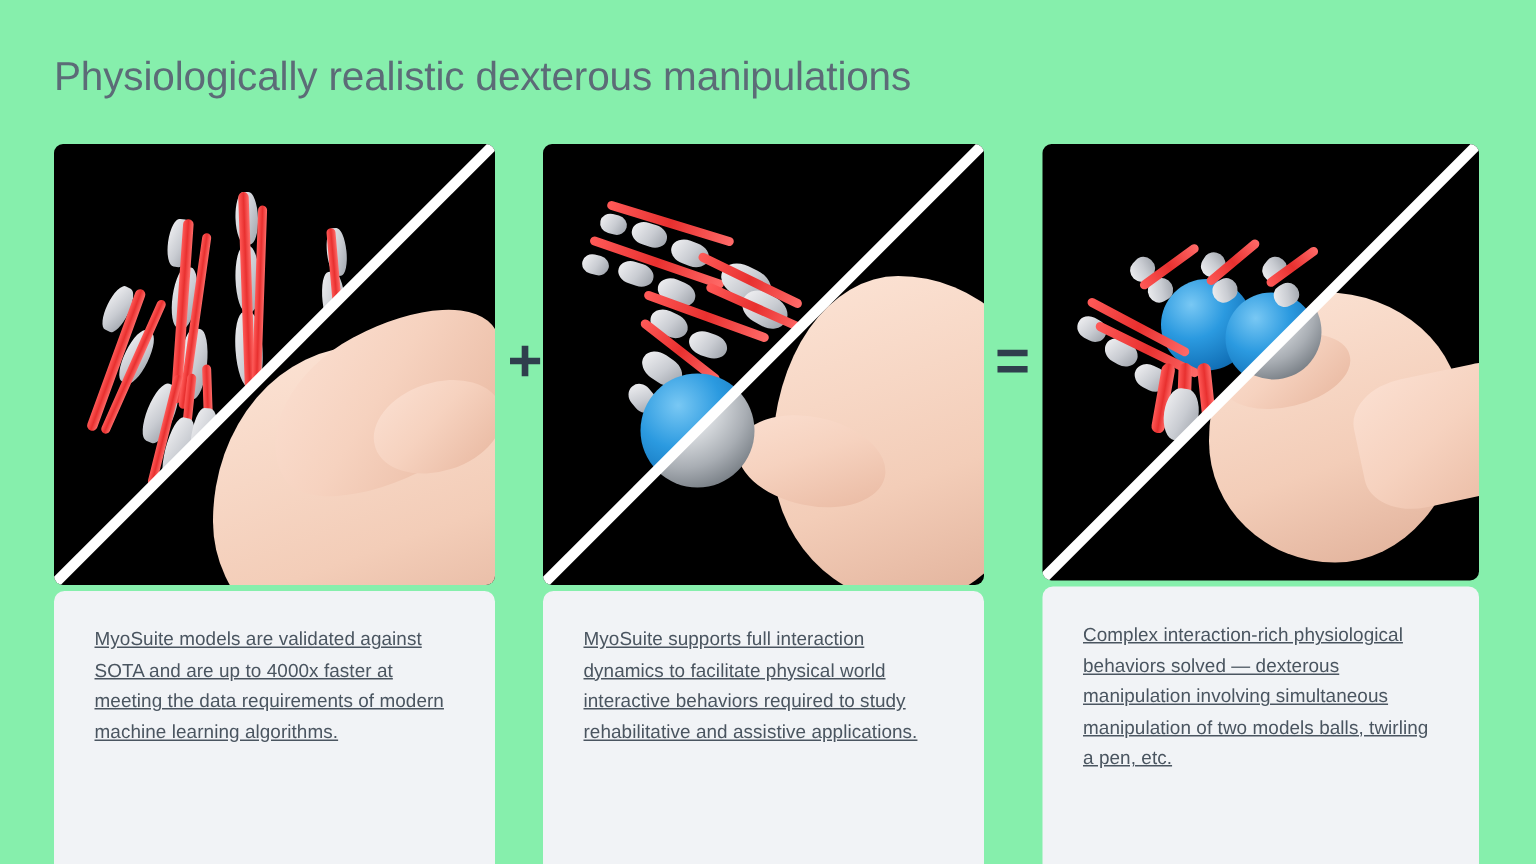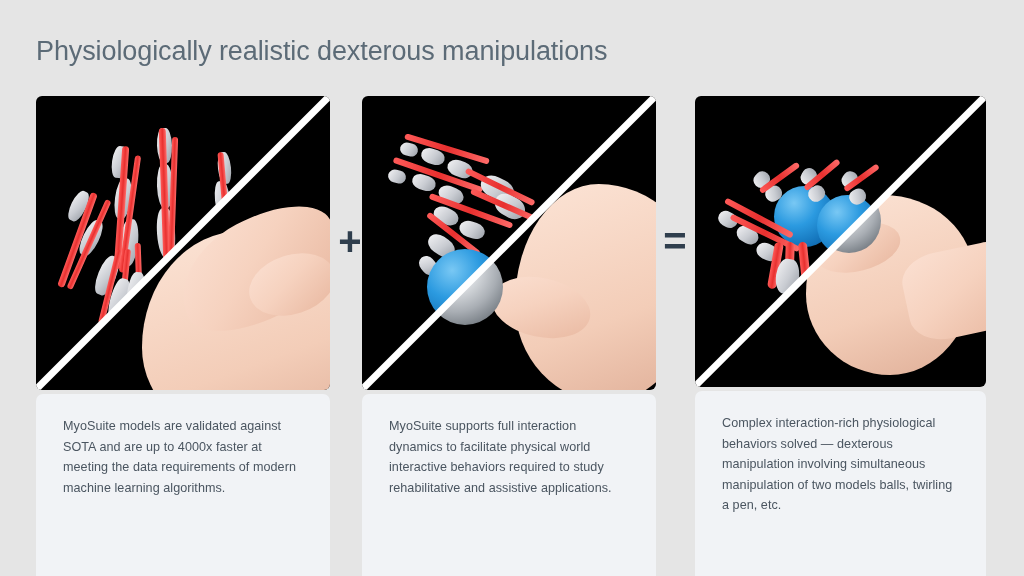--- a/index.html
+++ b/index.html
@@ -11,21 +11,21 @@
     width: 1024px;
     height: 576px;
     overflow: hidden;
     font-family: "Liberation Sans", sans-serif;
     position: relative;
   }
 
   .slide {
     position: absolute;
     inset: 0;
-    background: #e5e5e5;
+    background: #86efac;
   }
 
   
   .slide-title {
     position: absolute;
     left: 36px;
     top: 36px;
     font-size: 27px;
     font-weight: 400;
     color: #5c6b77;
@@ -108,20 +108,21 @@
     background: #f1f3f6;
     border-radius: 7px;
     padding: 22px 26px 24px 27px;
   }
   .column-3 .caption { top: 295px; }
   .caption-text {
     font-size: 12.6px;
     line-height: 20.5px;
     color: #4a5560;
     letter-spacing: 0.05px;
+    text-decoration: underline;
   }
 
   
 
   
   .skin {
     position: absolute;
     background: linear-gradient(150deg, #fbe0d2 0%, #f6d2bf 45%, #e8b79f 100%);
     border-radius: 50%;
   }

